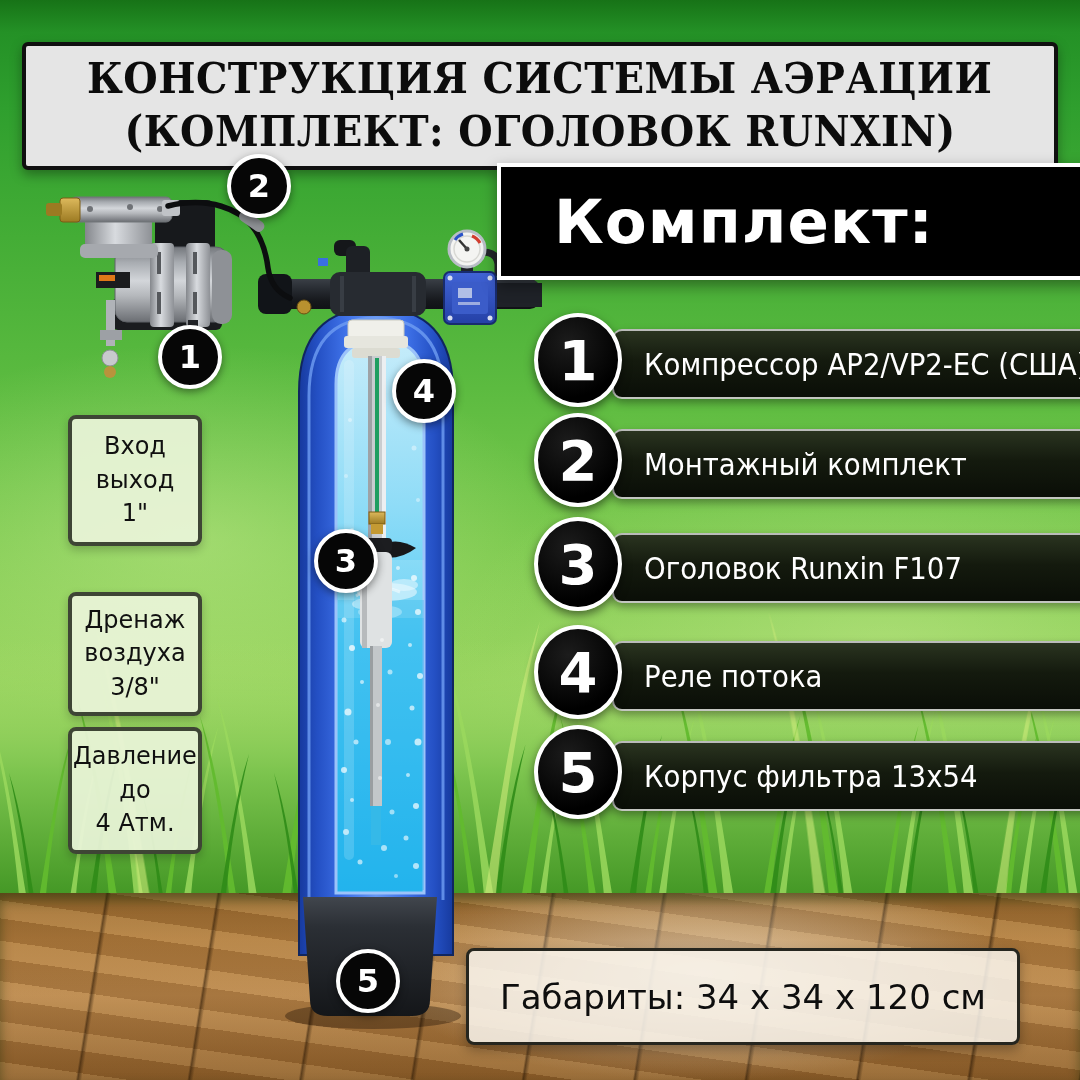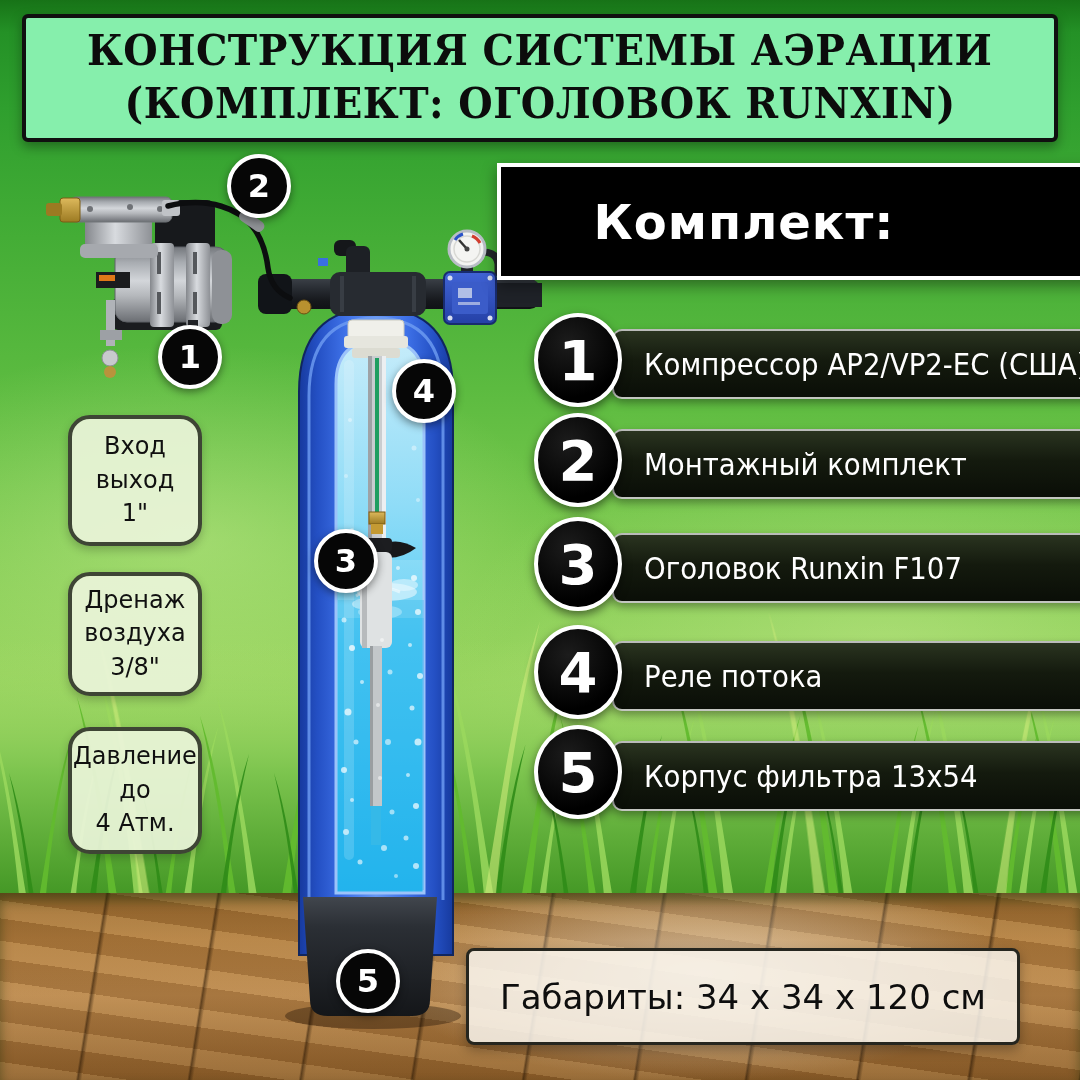--- a/index.html
+++ b/index.html
@@ -23,40 +23,40 @@
       display:flex;flex-direction:column;align-items:center;justify-content:center;
       box-shadow:0 5px 12px rgba(0,0,0,.35);}
   .banner .ln{font-family:"DejaVu Serif","Liberation Serif",serif;font-weight:700;
       font-size:42px;line-height:1.26;color:#0c0c0c;letter-spacing:.5px;
       transform:scaleX(.94);white-space:nowrap;}
 
   .kit-header{position:absolute;left:497px;top:163px;width:600px;height:117px;z-index:5;
       background:#000;border:4px solid #fff;border-right:none;box-sizing:border-box;
       display:flex;align-items:center;justify-content:center;
       box-shadow:0 6px 14px rgba(0,0,0,.4);}
-  .kit-header span{color:#fff;font-size:48px;font-weight:800;letter-spacing:1px;
+  .kit-header span{color:#fff;font-size:61px;font-weight:800;letter-spacing:1px;
       padding-right:110px;white-space:nowrap;}
 
   .kit-bar{position:absolute;left:612px;width:478px;height:70px;z-index:4;
       background:linear-gradient(180deg,#2a3420 0%,#141a0e 45%,#0a0e07 100%);
       border:2px solid rgba(255,255,255,.72);border-right:none;
       border-radius:10px 0 0 10px;box-sizing:border-box;
       display:flex;align-items:center;padding-left:30px;
       box-shadow:0 4px 9px rgba(0,0,0,.35);}
   .kit-bar span{color:#fff;font-size:30px;white-space:nowrap;
       transform:scaleX(.92);transform-origin:left center;}
   .kit-badge{position:absolute;left:534px;width:88px;height:94px;z-index:5;
       background:radial-gradient(circle at 38% 30%,#1c1c1c,#000 70%);
       border:4px solid #fff;border-radius:50%;box-sizing:border-box;
       display:flex;align-items:center;justify-content:center;
       color:#fff;font-size:56px;font-weight:700;
       box-shadow:0 4px 10px rgba(0,0,0,.5);}
 
   .spec{position:absolute;left:68px;width:134px;z-index:5;
-      background:rgba(234,244,216,.93);border:4px solid #3e4535;border-radius:22px;
+      background:rgba(234,244,216,.93);border:4px solid #3e4535;border-radius:8px;
       box-sizing:border-box;display:flex;flex-direction:column;align-items:center;
       justify-content:center;text-align:center;color:#101010;font-size:24px;
       line-height:1.4;box-shadow:0 4px 10px rgba(0,0,0,.22);}
   .spec .sl{display:block;white-space:nowrap;}
 
   .dims{position:absolute;left:466px;top:948px;width:554px;height:97px;z-index:5;
       background:rgba(250,247,240,.84);border:3px solid #26261f;border-radius:8px;
       box-sizing:border-box;display:flex;align-items:center;justify-content:center;
       font-size:34px;color:#0e0e0e;box-shadow:0 5px 12px rgba(0,0,0,.3);}
 
@@ -341,21 +341,21 @@
       <rect x="106" y="300" width="9" height="46" fill="#b0b3b8"></rect>
       <rect x="100" y="330" width="22" height="10" fill="#9da0a5"></rect>
       <circle cx="110" cy="358" r="8" fill="#c7cacd" stroke="#8e9196"></circle>
       <circle cx="110" cy="372" r="6" fill="#b9933c"></circle>
       <rect x="188" y="320" width="10" height="22" fill="#222428"></rect>
       <path d="M168,206 C210,196 240,210 252,226 C262,238 266,252 268,268 C270,282 276,292 290,298" stroke="#0c0d0f" stroke-width="5.5" fill="none" stroke-linecap="round"></path>
       <rect x="238" y="216" width="28" height="11" rx="5" fill="#8f9296" transform="rotate(35 252 221)"></rect>
     </g>
   </svg>
 
-  <div class="banner" style="background:#86efac;">
+  <div class="banner" style="background:#e5e5e5;margin-top:28px;">
     <div class="ln">КОНСТРУКЦИЯ СИСТЕМЫ АЭРАЦИИ</div>
     <div class="ln">(КОМПЛЕКТ: ОГОЛОВОК RUNXIN)</div>
   </div>
 
   <div class="kit-header">
     <span>Комплект:</span>
   </div>
 
   <div class="kit-bar" style="top:329px">
     <span>Компрессор AP2/VP2-EC (США)</span>
@@ -377,21 +377,21 @@
   <div class="kit-badge" style="top:413px">2</div>
   <div class="kit-badge" style="top:517px">3</div>
   <div class="kit-badge" style="top:625px">4</div>
   <div class="kit-badge" style="top:725px">5</div>
 
   <div class="spec" style="top:415px;height:131px">
     <span class="sl">Вход</span>
     <span class="sl">выход</span>
     <span class="sl">1"</span>
   </div>
-  <div class="spec" style="top:572px;height:124px">
+  <div class="spec" style="top:592px;height:124px">
     <span class="sl">Дренаж</span>
     <span class="sl">воздуха</span>
     <span class="sl">3/8"</span>
   </div>
   <div class="spec" style="top:727px;height:127px">
     <span class="sl">Давление</span>
     <span class="sl">до</span>
     <span class="sl">4 Атм.</span>
   </div>
 

